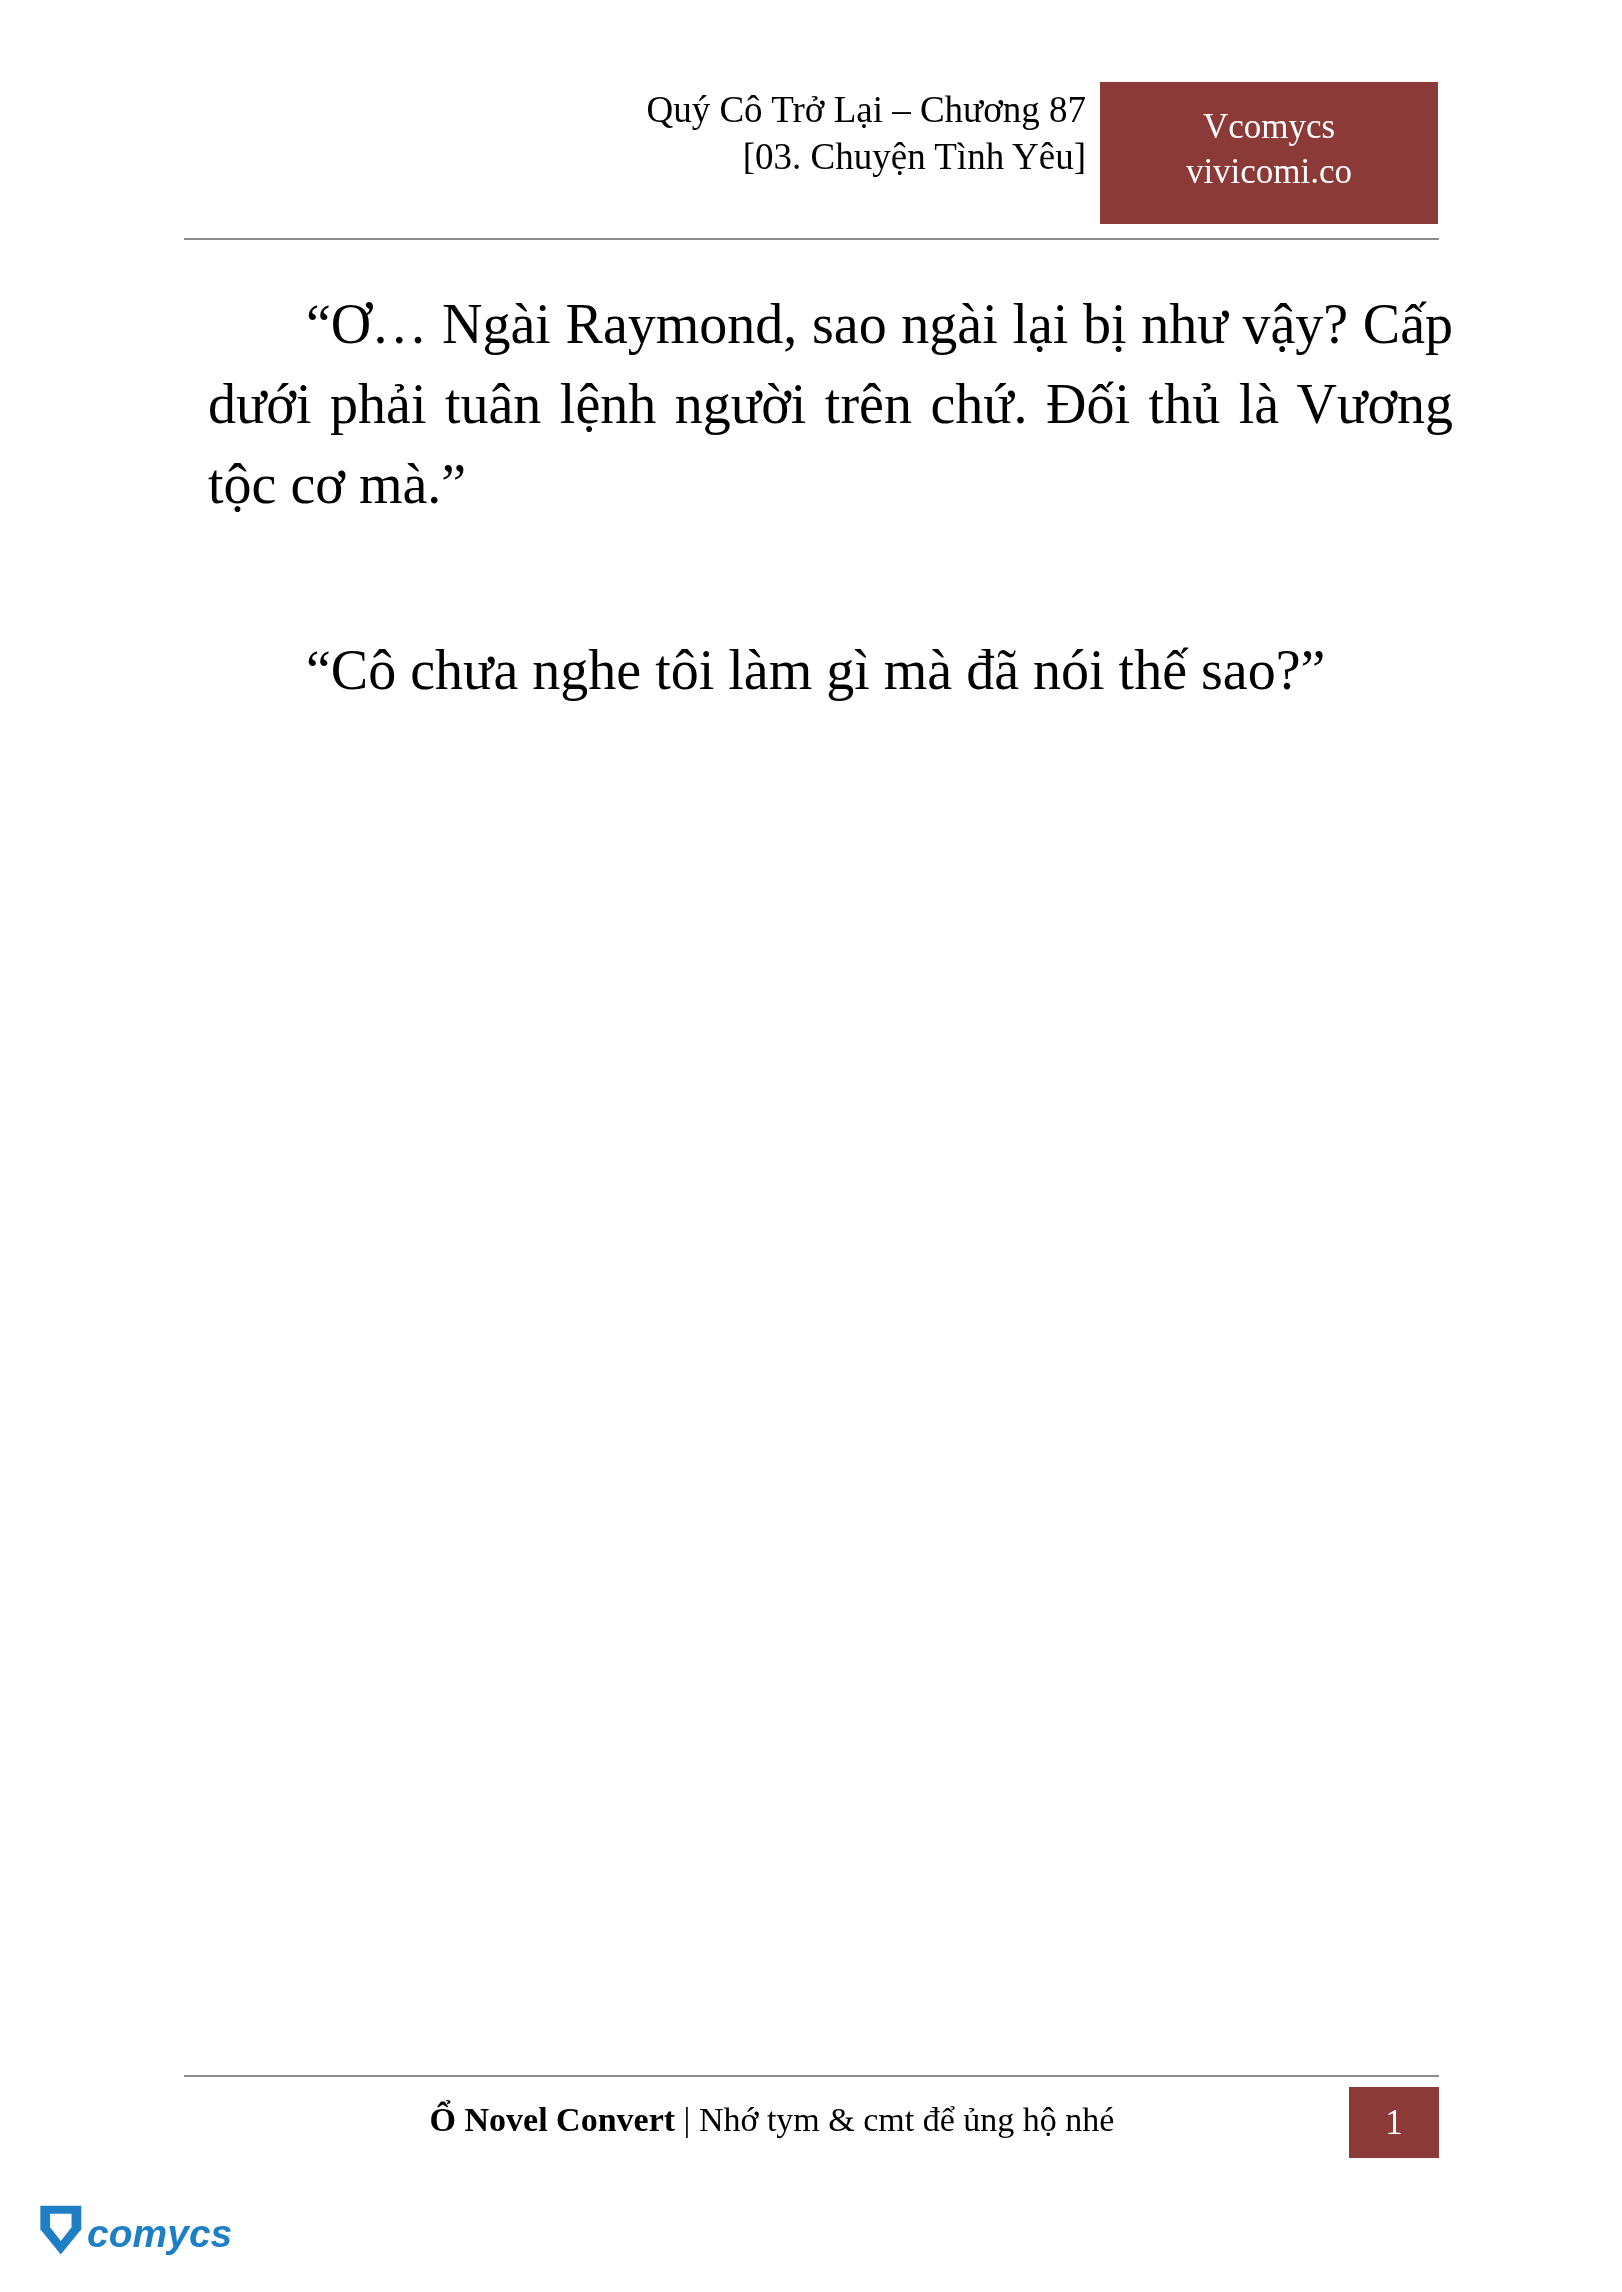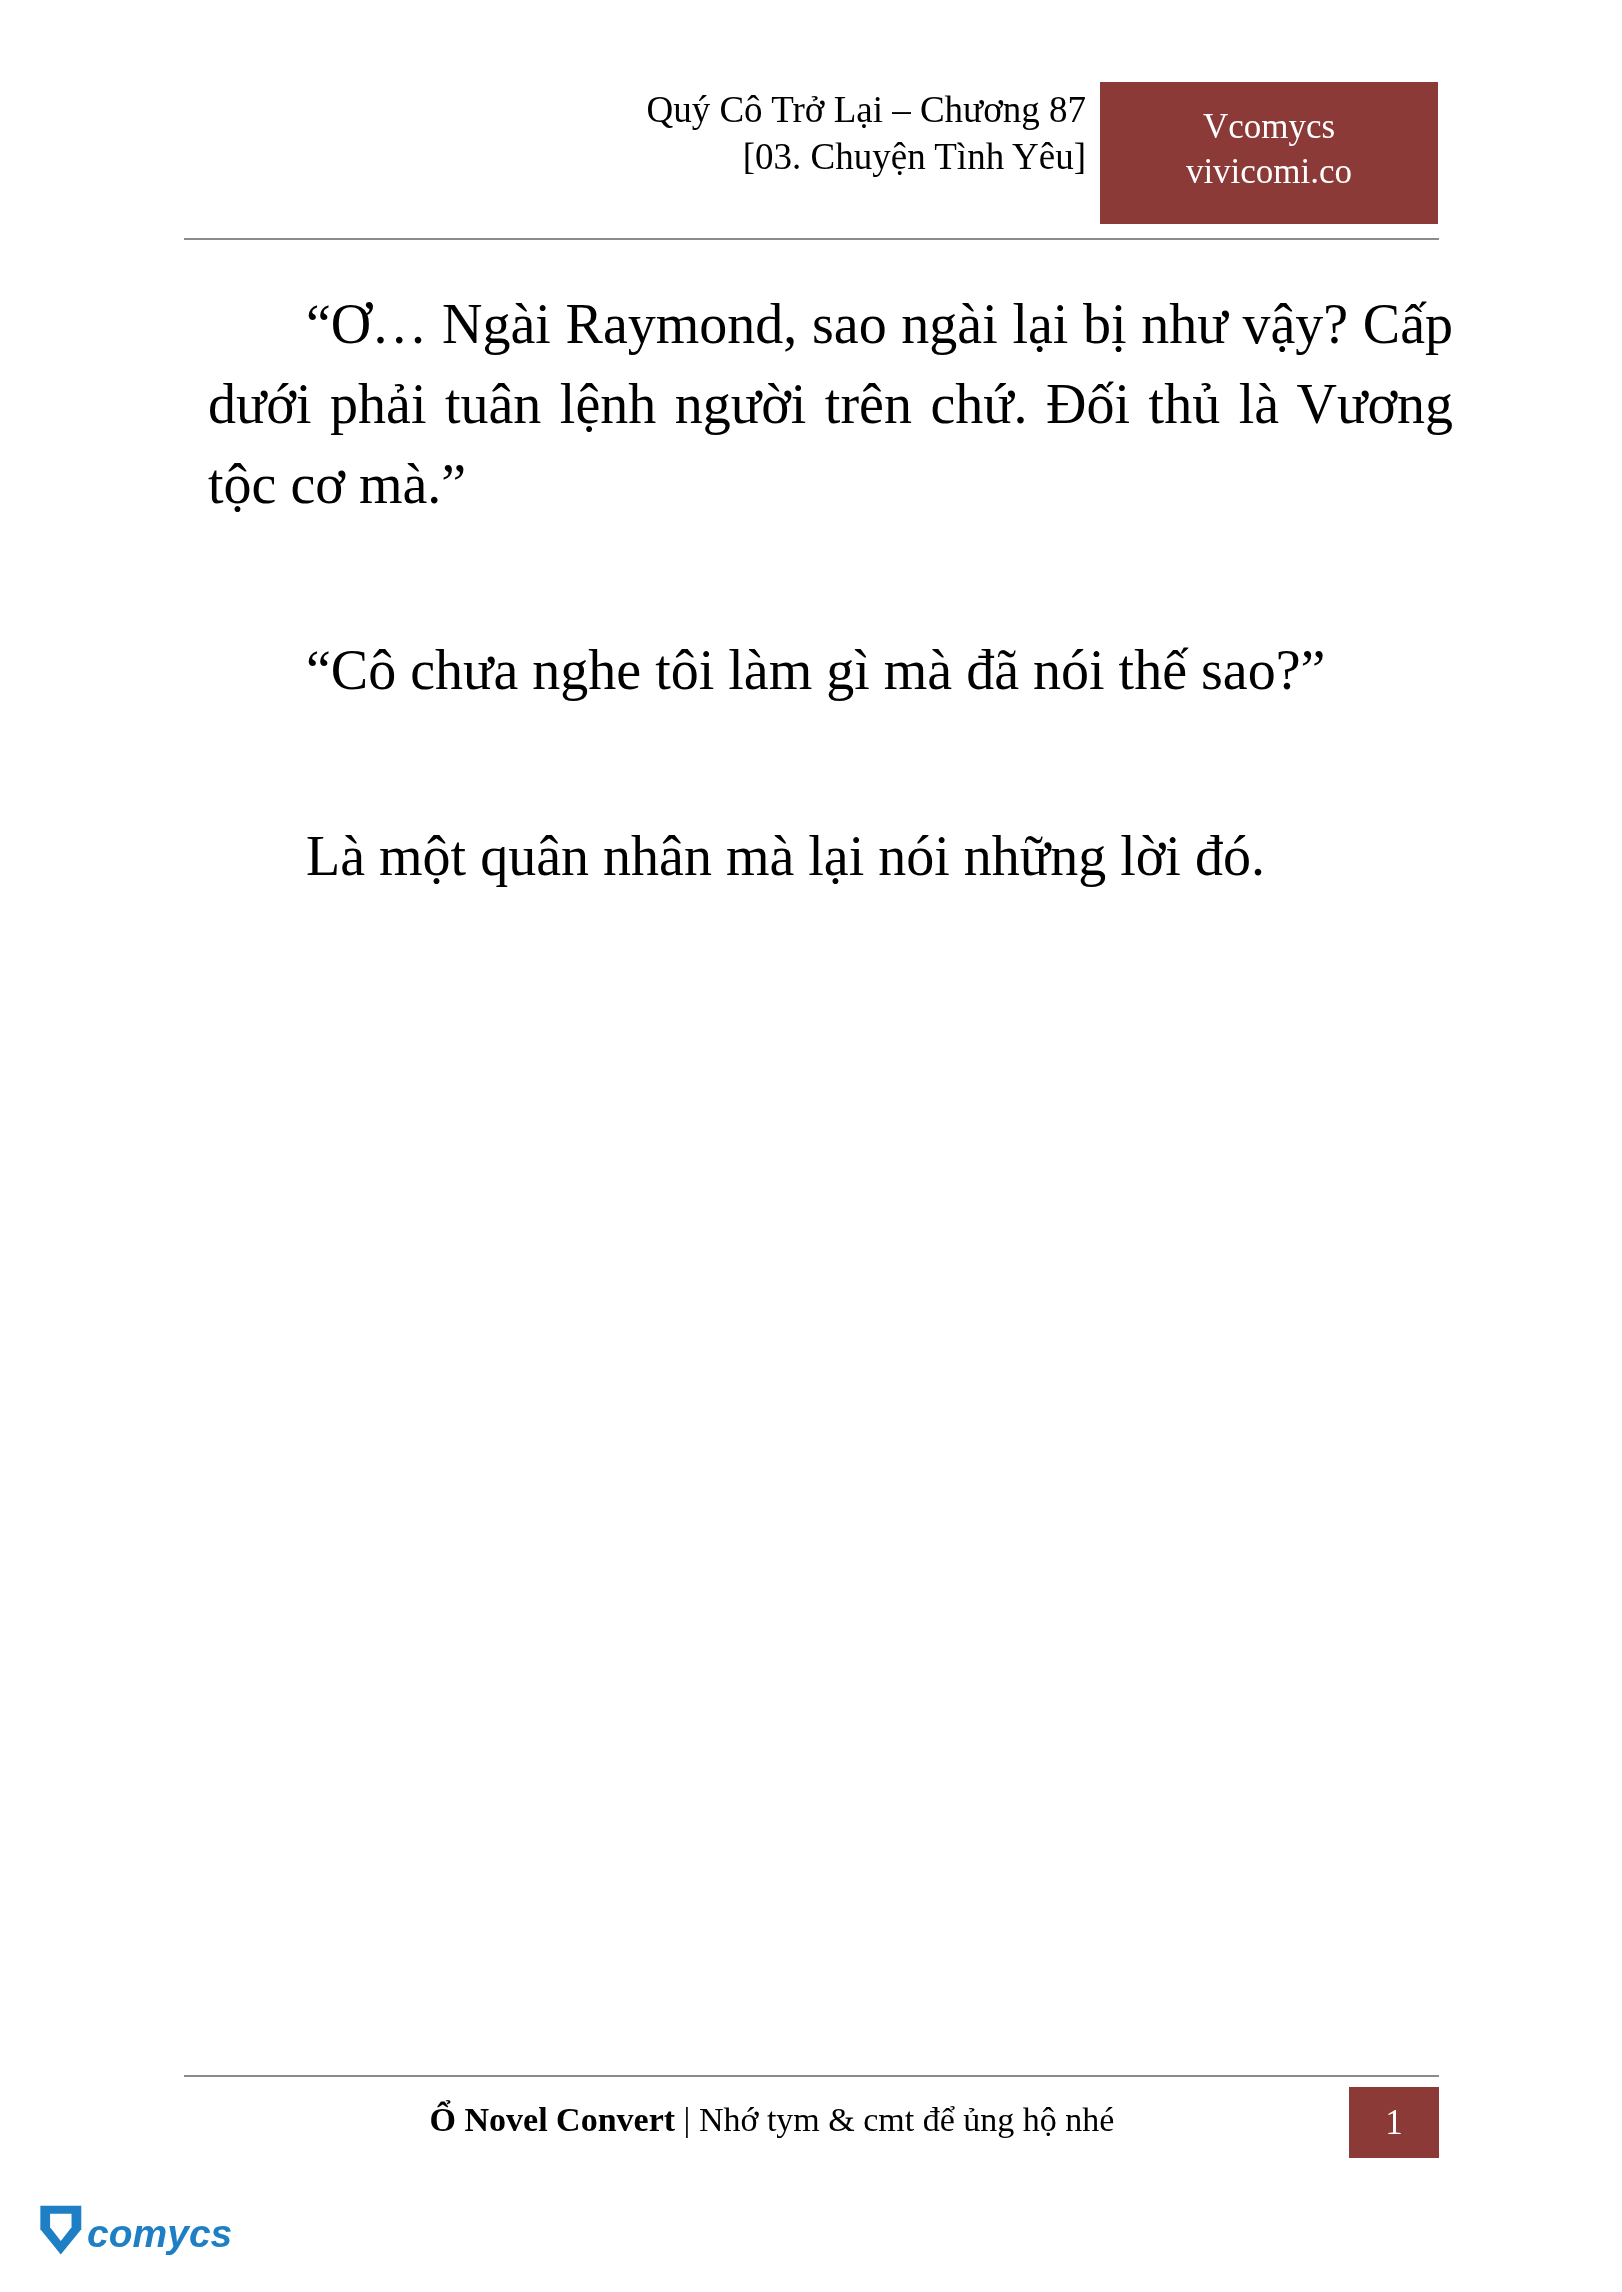--- a/index.html
+++ b/index.html
@@ -168,21 +168,20 @@
     <div class="header-badge">
       <span class="brand">Vcomycs</span>
       <span class="site">vivicomi.co</span>
     </div>
   </div>
   <div class="header-rule"></div>
 
   <div class="content">
     <p class="para">“Ơ… Ngài Raymond, sao ngài lại bị như vậy? Cấp dưới phải tuân lệnh người trên chứ. Đối thủ là Vương tộc cơ mà.”</p>
     <p class="para">“Cô chưa nghe tôi làm gì mà đã nói thế sao?”</p>
-    <p class="para">Là một quân nhân mà lại nói những lời đó.</p>
   </div>
 
   <div class="footer-rule"></div>
   <div class="footer">
     <div class="footer-text">
       <span class="brandname">Ổ Novel Convert</span><span class="sep"> | </span><span>Nhớ tym &amp; cmt để ủng hộ nhé</span>
     </div>
     <div class="page-number">1</div>
   </div>
 

